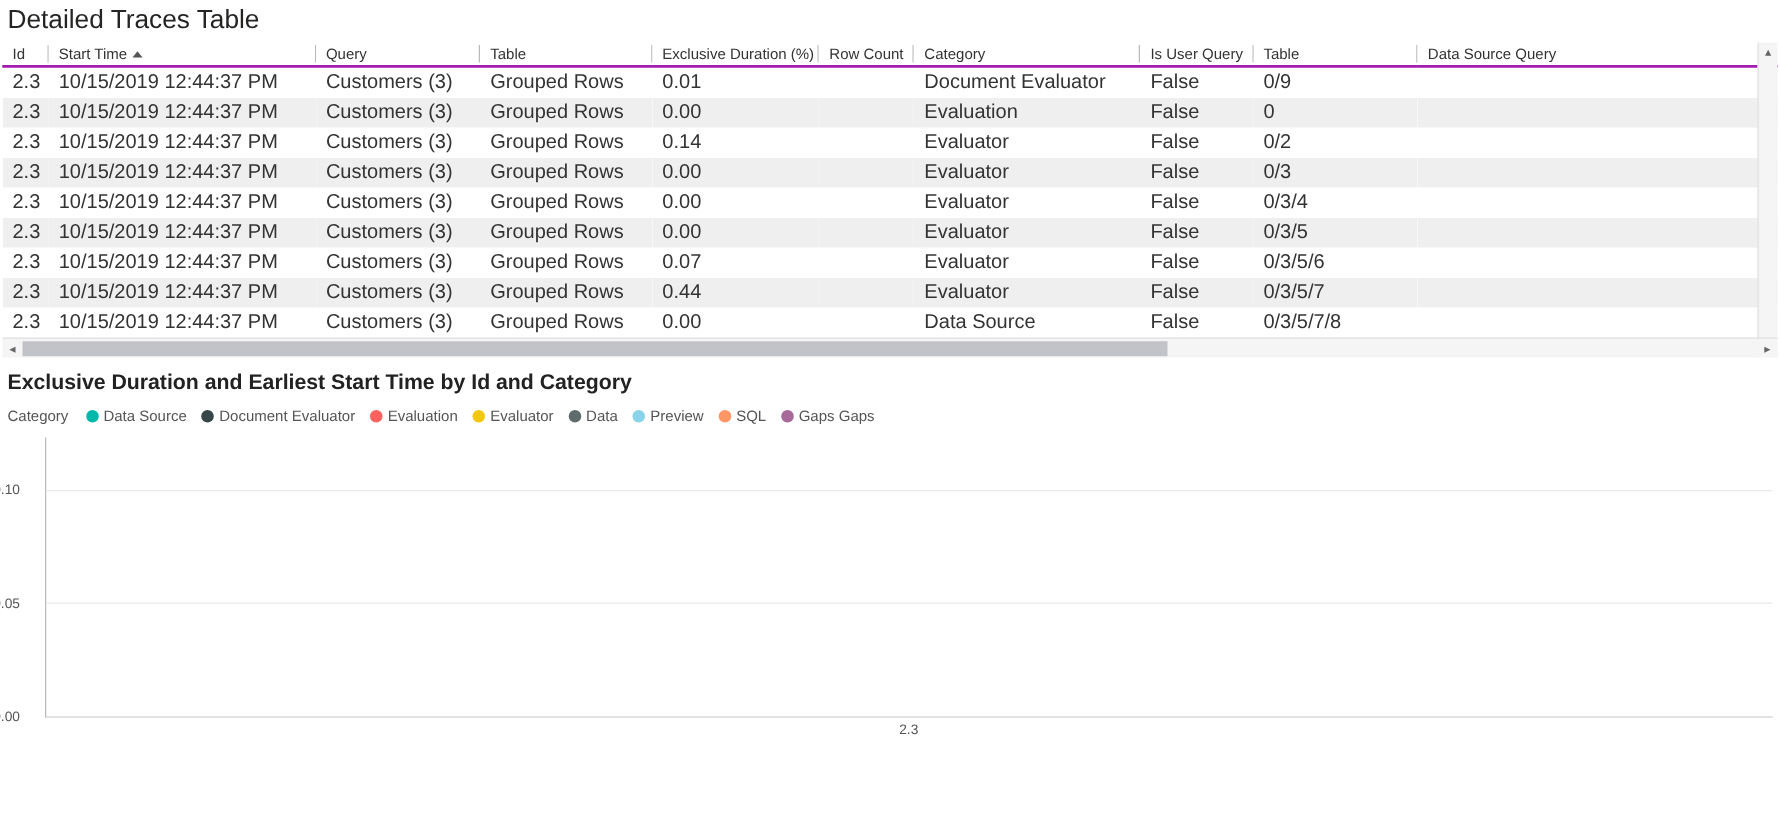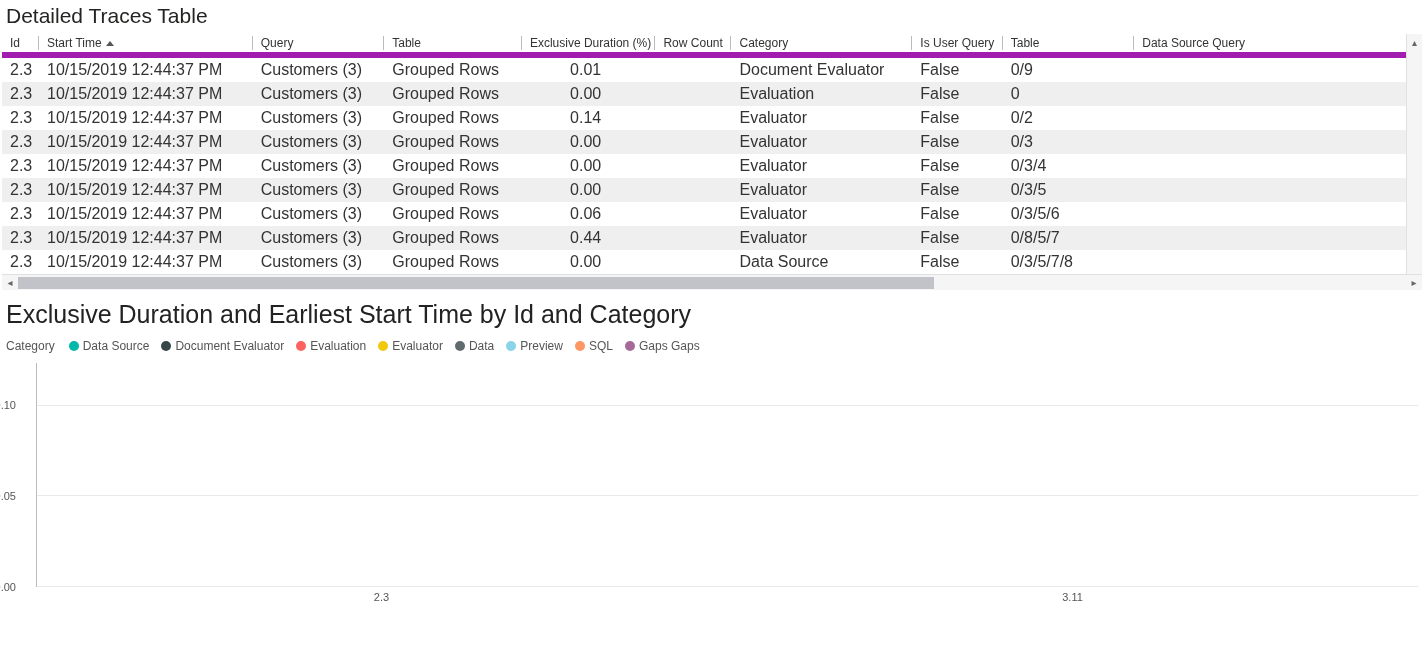--- a/index.html
+++ b/index.html
@@ -30,21 +30,21 @@
     table-layout: fixed;
     font-size: 15px;
     color: #333;
   }
   table.traces thead th {
     font-size: 12px;
     font-weight: 400;
     color: #333;
     text-align: left;
     padding: 2px 6px 2px 8px;
-    border-bottom: 6px solid #a21caf;
+    border-bottom: 2px solid #a21caf;
     position: relative;
     white-space: nowrap;
     overflow: hidden;
   }
   table.traces thead th .col-sep {
     position: absolute;
     right: 0; top: 2px; bottom: 2px;
     width: 1px;
     background: #bbb;
   }
@@ -55,21 +55,21 @@
     font-size: 16px;
     color: #333;
   }
   table.traces tbody tr:nth-child(even) td {
     background: #efefef;
   }
   .col-id { width: 36px; }
   .col-start { width: 208px; }
   .col-query { width: 128px; }
   .col-step { width: 134px; }
-  .col-dur { width: 130px; text-align: center; padding-right: 14px !important; }
+  .col-dur { width: 130px; text-align: left; padding-right: 14px !important; }
   .col-rowcount { width: 74px; }
   .col-category { width: 176px; }
   .col-userq { width: 88px; }
   .col-path { width: 128px; }
   .col-dsq { width: 280px; }
   th.col-dur { text-align:left; }
   .sort-arrow {
     display:inline-block;
     width:0;height:0;
     border-left:4px solid transparent;
@@ -109,22 +109,22 @@
   .h-scroll .track {
     flex:1; position:relative; height:16px;
   }
   .h-scroll .thumb {
     position:absolute; left:0; top:2px; height:12px;
     width: 66%;
     background:#c2c3c9;
   }
   
   .chart-title {
-    font-size: 25px;
-    font-weight: 400;
+    font-size: 17px;
+    font-weight: 700;
     padding: 10px 6px 8px 6px;
   }
   .legend {
     display:flex; gap:10px; align-items:center;
     padding: 2px 6px 10px 6px;
     font-size: 12px; color:#555;
   }
   .legend .legend-label { color:#555; margin-right:4px; }
   .legend .item { display:flex; align-items:center; gap:4px; }
   .legend .sw {
@@ -285,37 +285,37 @@
           <td>Evaluator</td>
           <td>False</td>
           <td>0/3/5</td>
           <td></td>
         </tr>
         <tr>
           <td>2.3</td>
           <td>10/15/2019 12:44:37 PM</td>
           <td>Customers (3)</td>
           <td>Grouped Rows</td>
-          <td class="col-dur">0.06</td>
+          <td class="col-dur">0.07</td>
           <td></td>
           <td>Evaluator</td>
           <td>False</td>
           <td>0/3/5/6</td>
           <td></td>
         </tr>
         <tr>
           <td>2.3</td>
           <td>10/15/2019 12:44:37 PM</td>
           <td>Customers (3)</td>
           <td>Grouped Rows</td>
           <td class="col-dur">0.44</td>
           <td></td>
           <td>Evaluator</td>
           <td>False</td>
-          <td>0/8/5/7</td>
+          <td>0/3/5/7</td>
           <td></td>
         </tr>
         <tr>
           <td>2.3</td>
           <td>10/15/2019 12:44:37 PM</td>
           <td>Customers (3)</td>
           <td>Grouped Rows</td>
           <td class="col-dur">0.00</td>
           <td></td>
           <td>Data Source</td>
@@ -405,15 +405,14 @@
             <div class="seg" title="Data Source: 0.035" style="height: 28.4553%; background: rgb(1, 184, 170);"></div>
             <div class="seg" title="Evaluator: 0.008" style="height: 6.50406%; background: rgb(242, 200, 15);"></div>
             <div class="seg" title="Other: 0.038" style="height: 30.8943%; background: rgb(95, 107, 109);"></div>
             <div class="seg" title="Trace Gaps: 0.006" style="height: 4.87805%; background: rgb(166, 105, 153);"></div>
           </div>
         </div>
       </div>
     </div>
   <div class="x-labels" id="x-labels">
       <div class="xl">2.3</div>
-      <div class="xl">3.11</div>
     </div>
 </div>
 
 </body></html>

